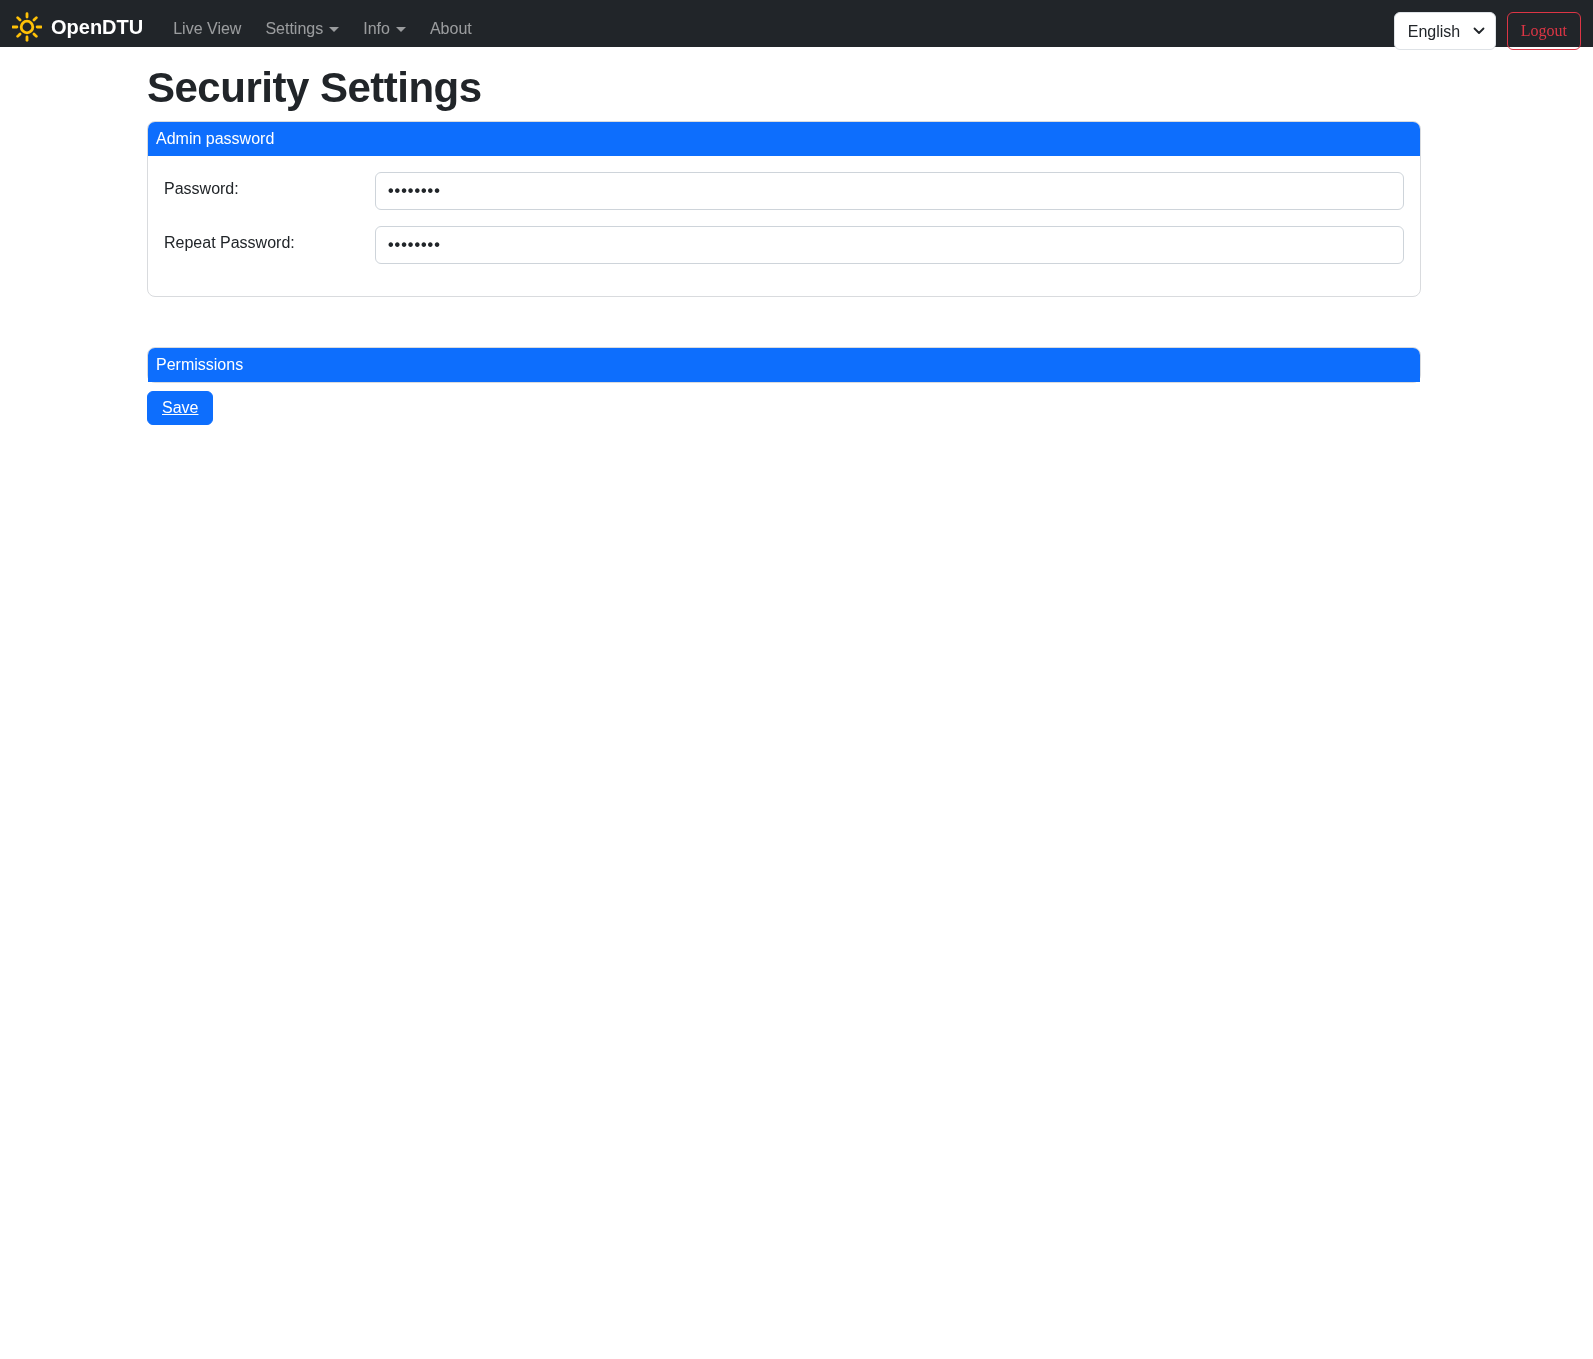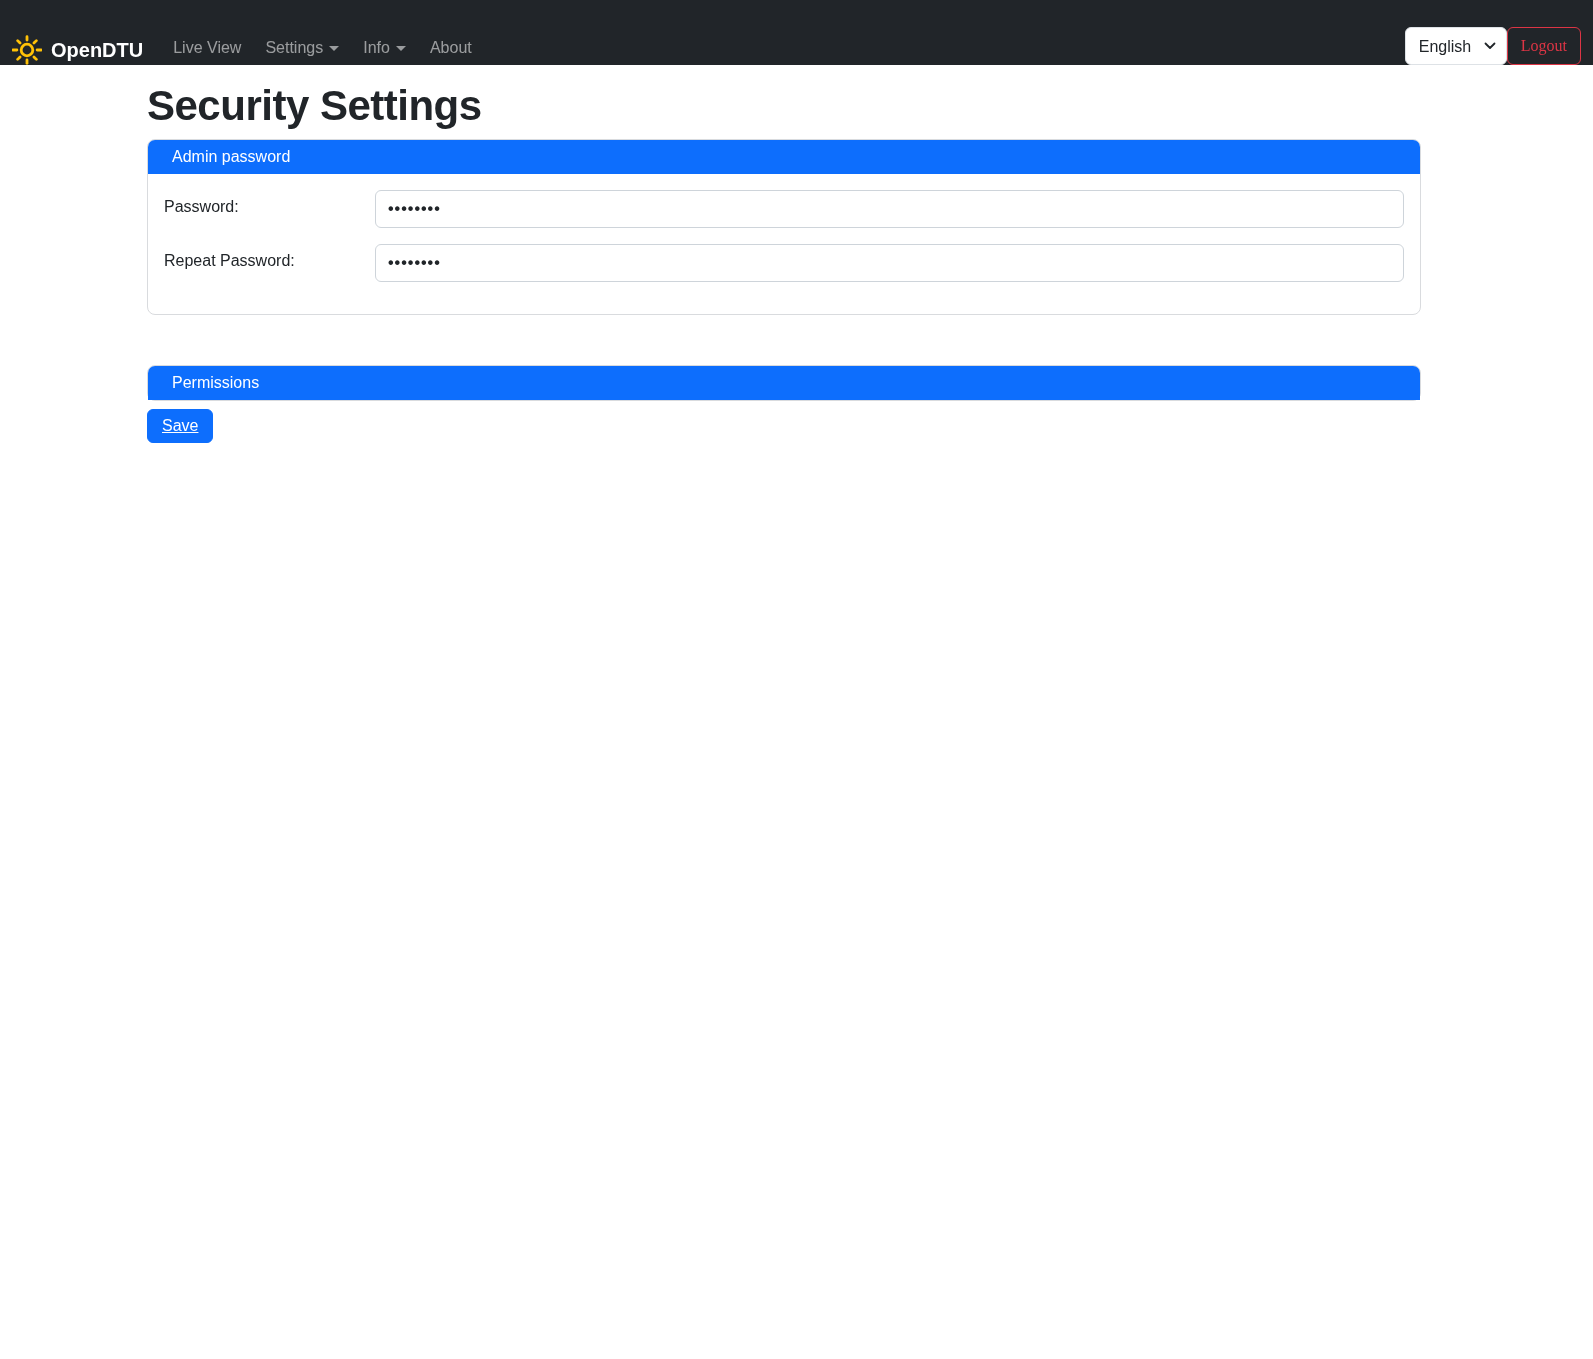--- a/index.html
+++ b/index.html
@@ -8,25 +8,25 @@
     width: 1593px;
     height: 1359px;
     background: #ffffff;
     font-family: "Liberation Sans", "DejaVu Sans", sans-serif;
     font-size: 16px;
     color: #212529;
   }
 
   
   .navbar {
-    height: 65px;
+    height: 47px;
     background: #212529;
     display: flex;
-    align-items: flex-end;
-    padding: 0 12px;
+    align-items: flex-start;
+    padding: 12px 12px;
   }
   .brand {
     display: flex;
     align-items: center;
     gap: 9px;
     color: #ffffff;
     font-size: 20px;
     font-weight: 700;
     margin-right: 18px;
     cursor: pointer;
@@ -51,20 +51,21 @@
     width: 0; height: 0;
     margin-left: 6px;
     border-left: 5px solid transparent;
     border-right: 5px solid transparent;
     border-top: 5px solid rgba(255,255,255,0.55);
   }
   .nav-right {
     margin-left: auto;
     display: flex;
     align-items: center;
+    gap: 11px;
     border-radius: 9px;
   }
   .select-wrap { position: relative; }
   .lang-select {
     appearance: none;
     -webkit-appearance: none;
     -moz-appearance: none;
     background: #ffffff;
     border: 1px solid #dee2e6;
     border-radius: 6px;
@@ -104,21 +105,21 @@
     color: #212529;
   }
   .card {
     border: 1px solid #d9dbde;
     border-radius: 8px;
     background: #fff;
   }
   .card-header {
     background: #0d6efd;
     color: #ffffff;
-    padding: 8px 24px;
+    padding: 8px 8px;
     font-size: 16px;
     border-radius: 7px 7px 0 0;
   }
   .card-body { padding: 16px; }
 
   .form-row { display: flex; margin-bottom: 16px; }
   .form-label {
     flex: 0 0 211px;
     padding-top: 8px;
     color: #212529;

